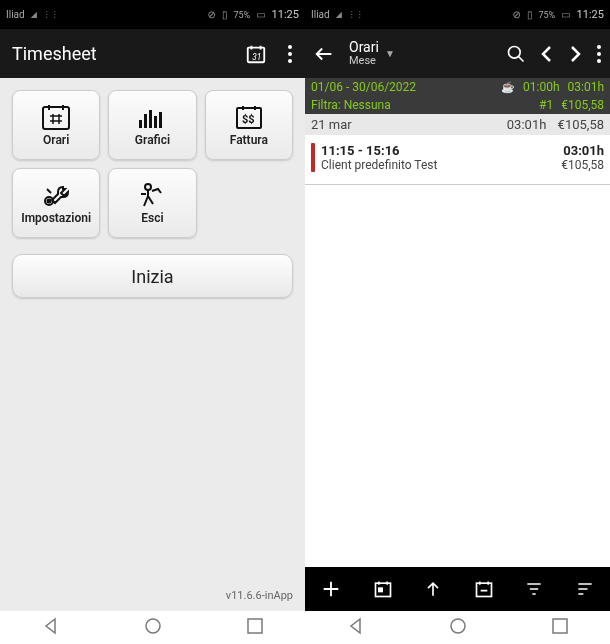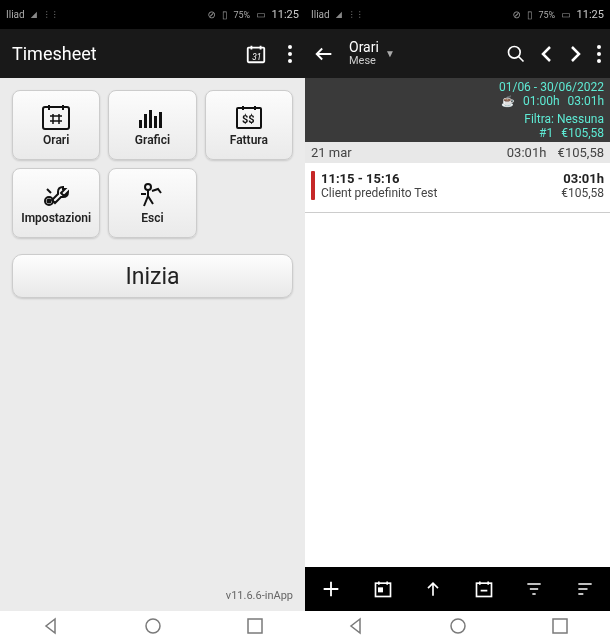--- a/index.html
+++ b/index.html
@@ -44,29 +44,29 @@
   .tile .ticon { height: 28px; display: flex; align-items: center; }
   .tile .tlabel { font-size: 12px; font-weight: 600; color: #222; }
 
   .start-btn {
     margin: 4px 12px 0 12px;
     background: linear-gradient(#fdfdfd,#e8e8e8);
     border: 1px solid #ccc;
     border-radius: 10px;
     height: 44px;
     display: flex; align-items: center; justify-content: center;
-    font-size: 23px; color: #222;
+    font-size: 18px; color: #222;
     box-shadow: 0 1px 2px rgba(0,0,0,.15);
     cursor: pointer;
   }
 
   .version { position: absolute; bottom: 42px; right: 12px; font-size: 11px; color: #666; }
 
   
-  .dark-strip { background: #3a3a3a; color: #5eead4; font-size: 12px; padding: 2px 6px; display: flex; justify-content: space-between; align-items: flex-end; flex-direction: column; }
+  .dark-strip { background: #3a3a3a; color: #84cc16; font-size: 12px; padding: 2px 6px; display: flex; justify-content: space-between; align-items: center; }
   .dark-strip .rside { display: flex; gap: 8px; align-items: center; }
   .light-strip { background: #e8e8e8; color: #444; font-size: 13px; padding: 3px 6px; display: flex; justify-content: space-between; }
 
   .entry { display: flex; padding: 8px 6px; border-bottom: 0; }
   .entry .bar { width: 4px; background: #c62828; margin-right: 6px; border-radius: 1px; }
   .entry .col1 { flex: 1; }
   .entry .row1 { display: flex; justify-content: space-between; font-size: 13px; color: #222; font-weight: 700; }
   .entry .row2 { display: flex; justify-content: space-between; font-size: 12px; color: #444; gap: 25px; }
   .entry-line { height: 1px; background: #ccc; margin-top: 4px; }
 

